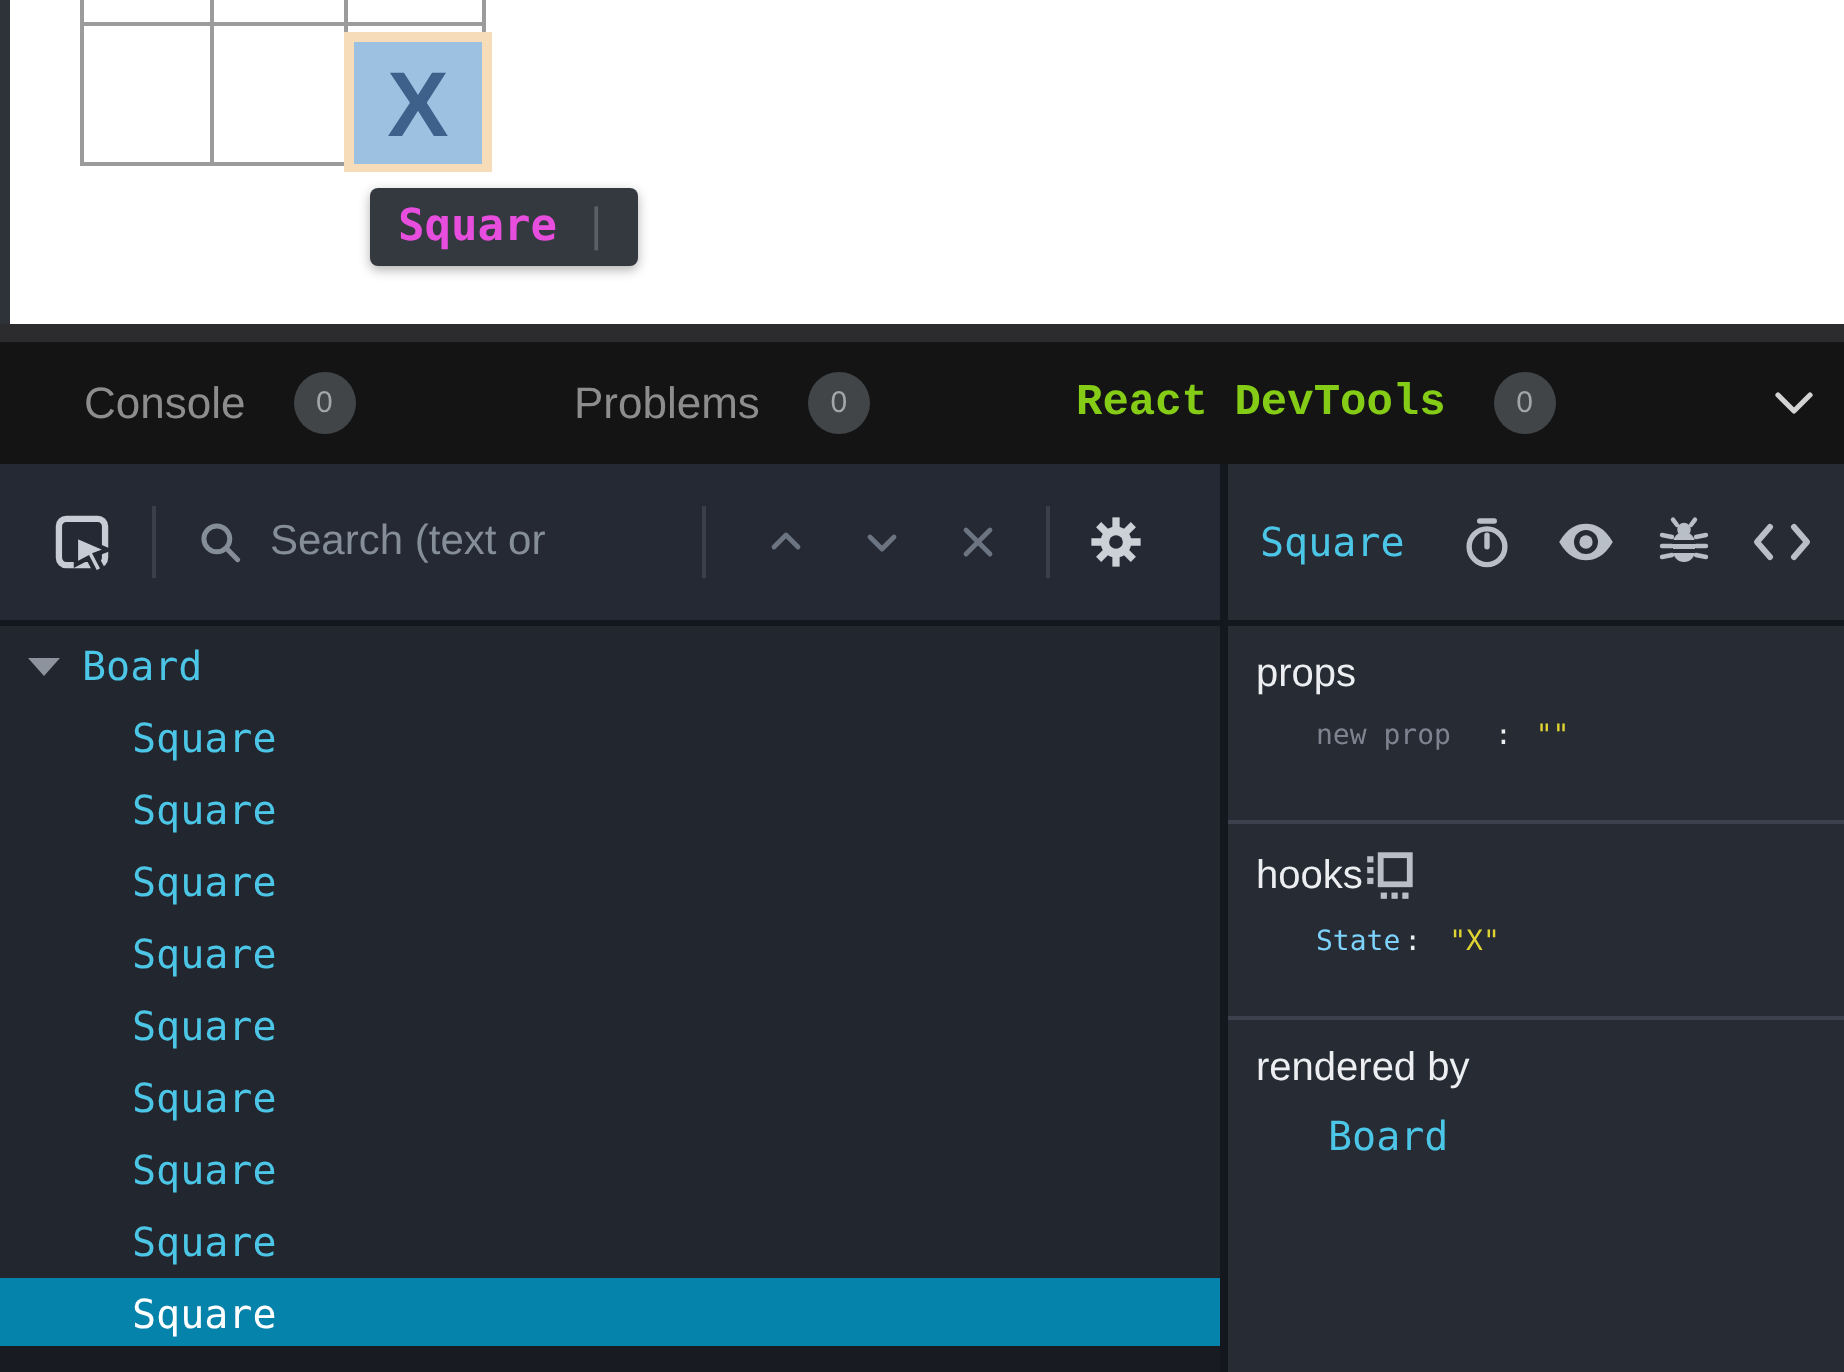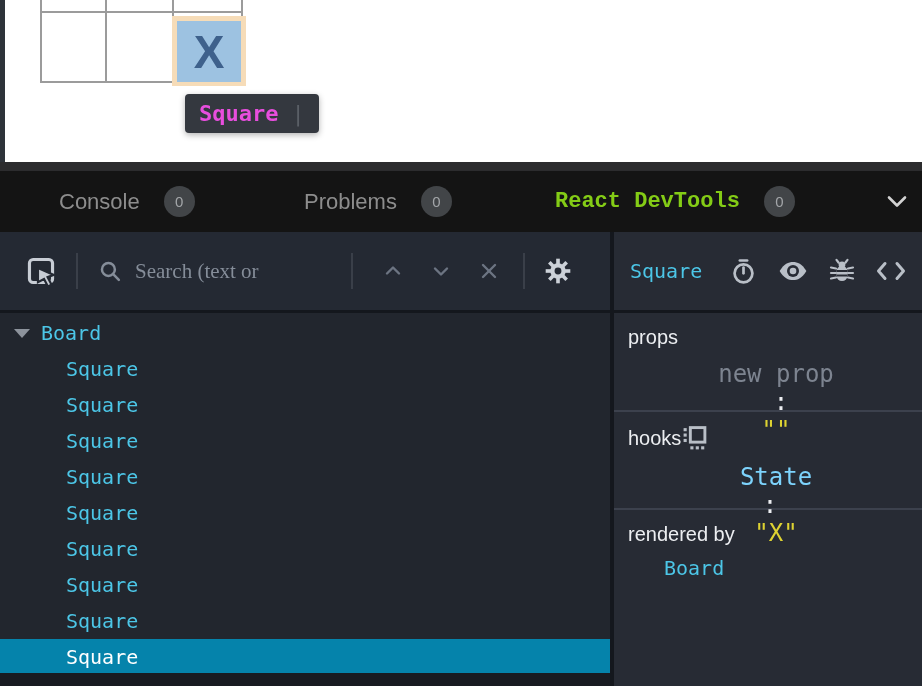--- a/index.html
+++ b/index.html
@@ -33,40 +33,40 @@
     background:#34383f; border-radius:4px; box-shadow:0 2px 6px rgba(0,0,0,.3);
     font-family:"DejaVu Sans Mono", monospace; font-weight:bold; font-size:22px; white-space:nowrap;
   }
   .tt-name{ color:#e84ede; }
   .tt-sep{ color:#5a5f66; font-weight:normal; }
   .tt-size{ color:#cbd0d5; }
 
   
   .tab-border{ position:absolute; left:0; top:162px; width:922px; height:9px; background:#2c2c2e; }
   .tabbar{ position:absolute; left:0; top:171px; width:922px; height:61px; background:#141414; }
-  .tab{ position:absolute; top:0; height:61px; display:flex; align-items:center; gap:24px; cursor:default;margin-left:17px; }
+  .tab{ position:absolute; top:0; height:61px; display:flex; align-items:center; gap:24px; cursor:default; }
   .tab-label{ font-size:22px; color:#8d8d8d; }
   .tab.active .tab-label{ color:#84cc16; font-weight:bold;font-family:Liberation Mono, monospace; }
   .badge{
     min-width:31px; height:31px; border-radius:16px; background:#424548; color:#a3a6a9;
     font-size:15px; display:flex; align-items:center; justify-content:center; padding:0 6px;
   }
   .tab-caret{ position:absolute; right:14px; top:24px; }
 
   
   .toolbar{
     position:absolute; left:0; top:232px; width:610px; height:81px;
     background:#242933; border-bottom:3px solid #14171d;
     display:flex; align-items:center; padding-left:24px;
   }
   .tb-btn{ background:none; border:none; display:flex; align-items:center; justify-content:center; cursor:pointer; }
   .vdiv{ width:2px; height:36px; background:#3a3f49; }
   .search-input{
     background:transparent; border:none; outline:none; width:210px; margin-left:12px;
-    font-family:Liberation Serif, serif; font-size:21px; color:#dfe3e8;
+    font-family:Liberation Sans, sans-serif; font-size:21px; color:#dfe3e8;
   }
   .search-input::placeholder{ color:#858d99; opacity:1; }
 
   .tree{
     position:absolute; left:0; top:313px; width:610px; height:360px;
     background:#22262e; padding-top:2px; overflow:hidden;
     font-family:"DejaVu Sans Mono", monospace; font-size:20px;
   }
   .tree-row{ height:36px; display:flex; align-items:center; color:#4cc6e7; cursor:pointer; }
   .tree-row.d0{ padding-left:14px; }
@@ -88,21 +88,21 @@
     display:flex; align-items:center; padding:0 16px;
   }
   .r-title{ flex:1; font-size:20px; color:#4cc6e7; }
   .r-icons{ display:flex; gap:21px; align-items:center; }
   .sect{ padding:13px 28px 0 14px; }
   .sect-props{ height:97px; }
   .sect-hooks{ height:98px; border-top:2px solid #3c414d; }
   .sect-rendered{ height:220px; border-top:2px solid #3c414d; }
   .sect-head{ display:flex; align-items:center; }
   .sect-title{ font-size:20px; color:#eceef1; }
-  .kv{ margin-top:11px; padding-left:30px; font-size:24px; display:flex; align-items:center; white-space:pre;flex-direction:column; }
+  .kv{ margin-top:11px; padding-left:30px; font-size:14px; display:flex; align-items:center; white-space:pre; }
   .k-new{ color:#7d8490; }
   .k-hook{ color:#7dd3fc; }
   .colon{ color:#eceef1; }
   .c-gap{ margin:0 12px 0 22px; }
   .c-tight{ margin:0 14px 0 2px; }
   .val{ color:#ded332; }
   .owner-link{ margin-top:10px; padding-left:36px; font-size:20px; color:#4cc6e7; cursor:pointer; }
 </style>
 </head>
 <body>

